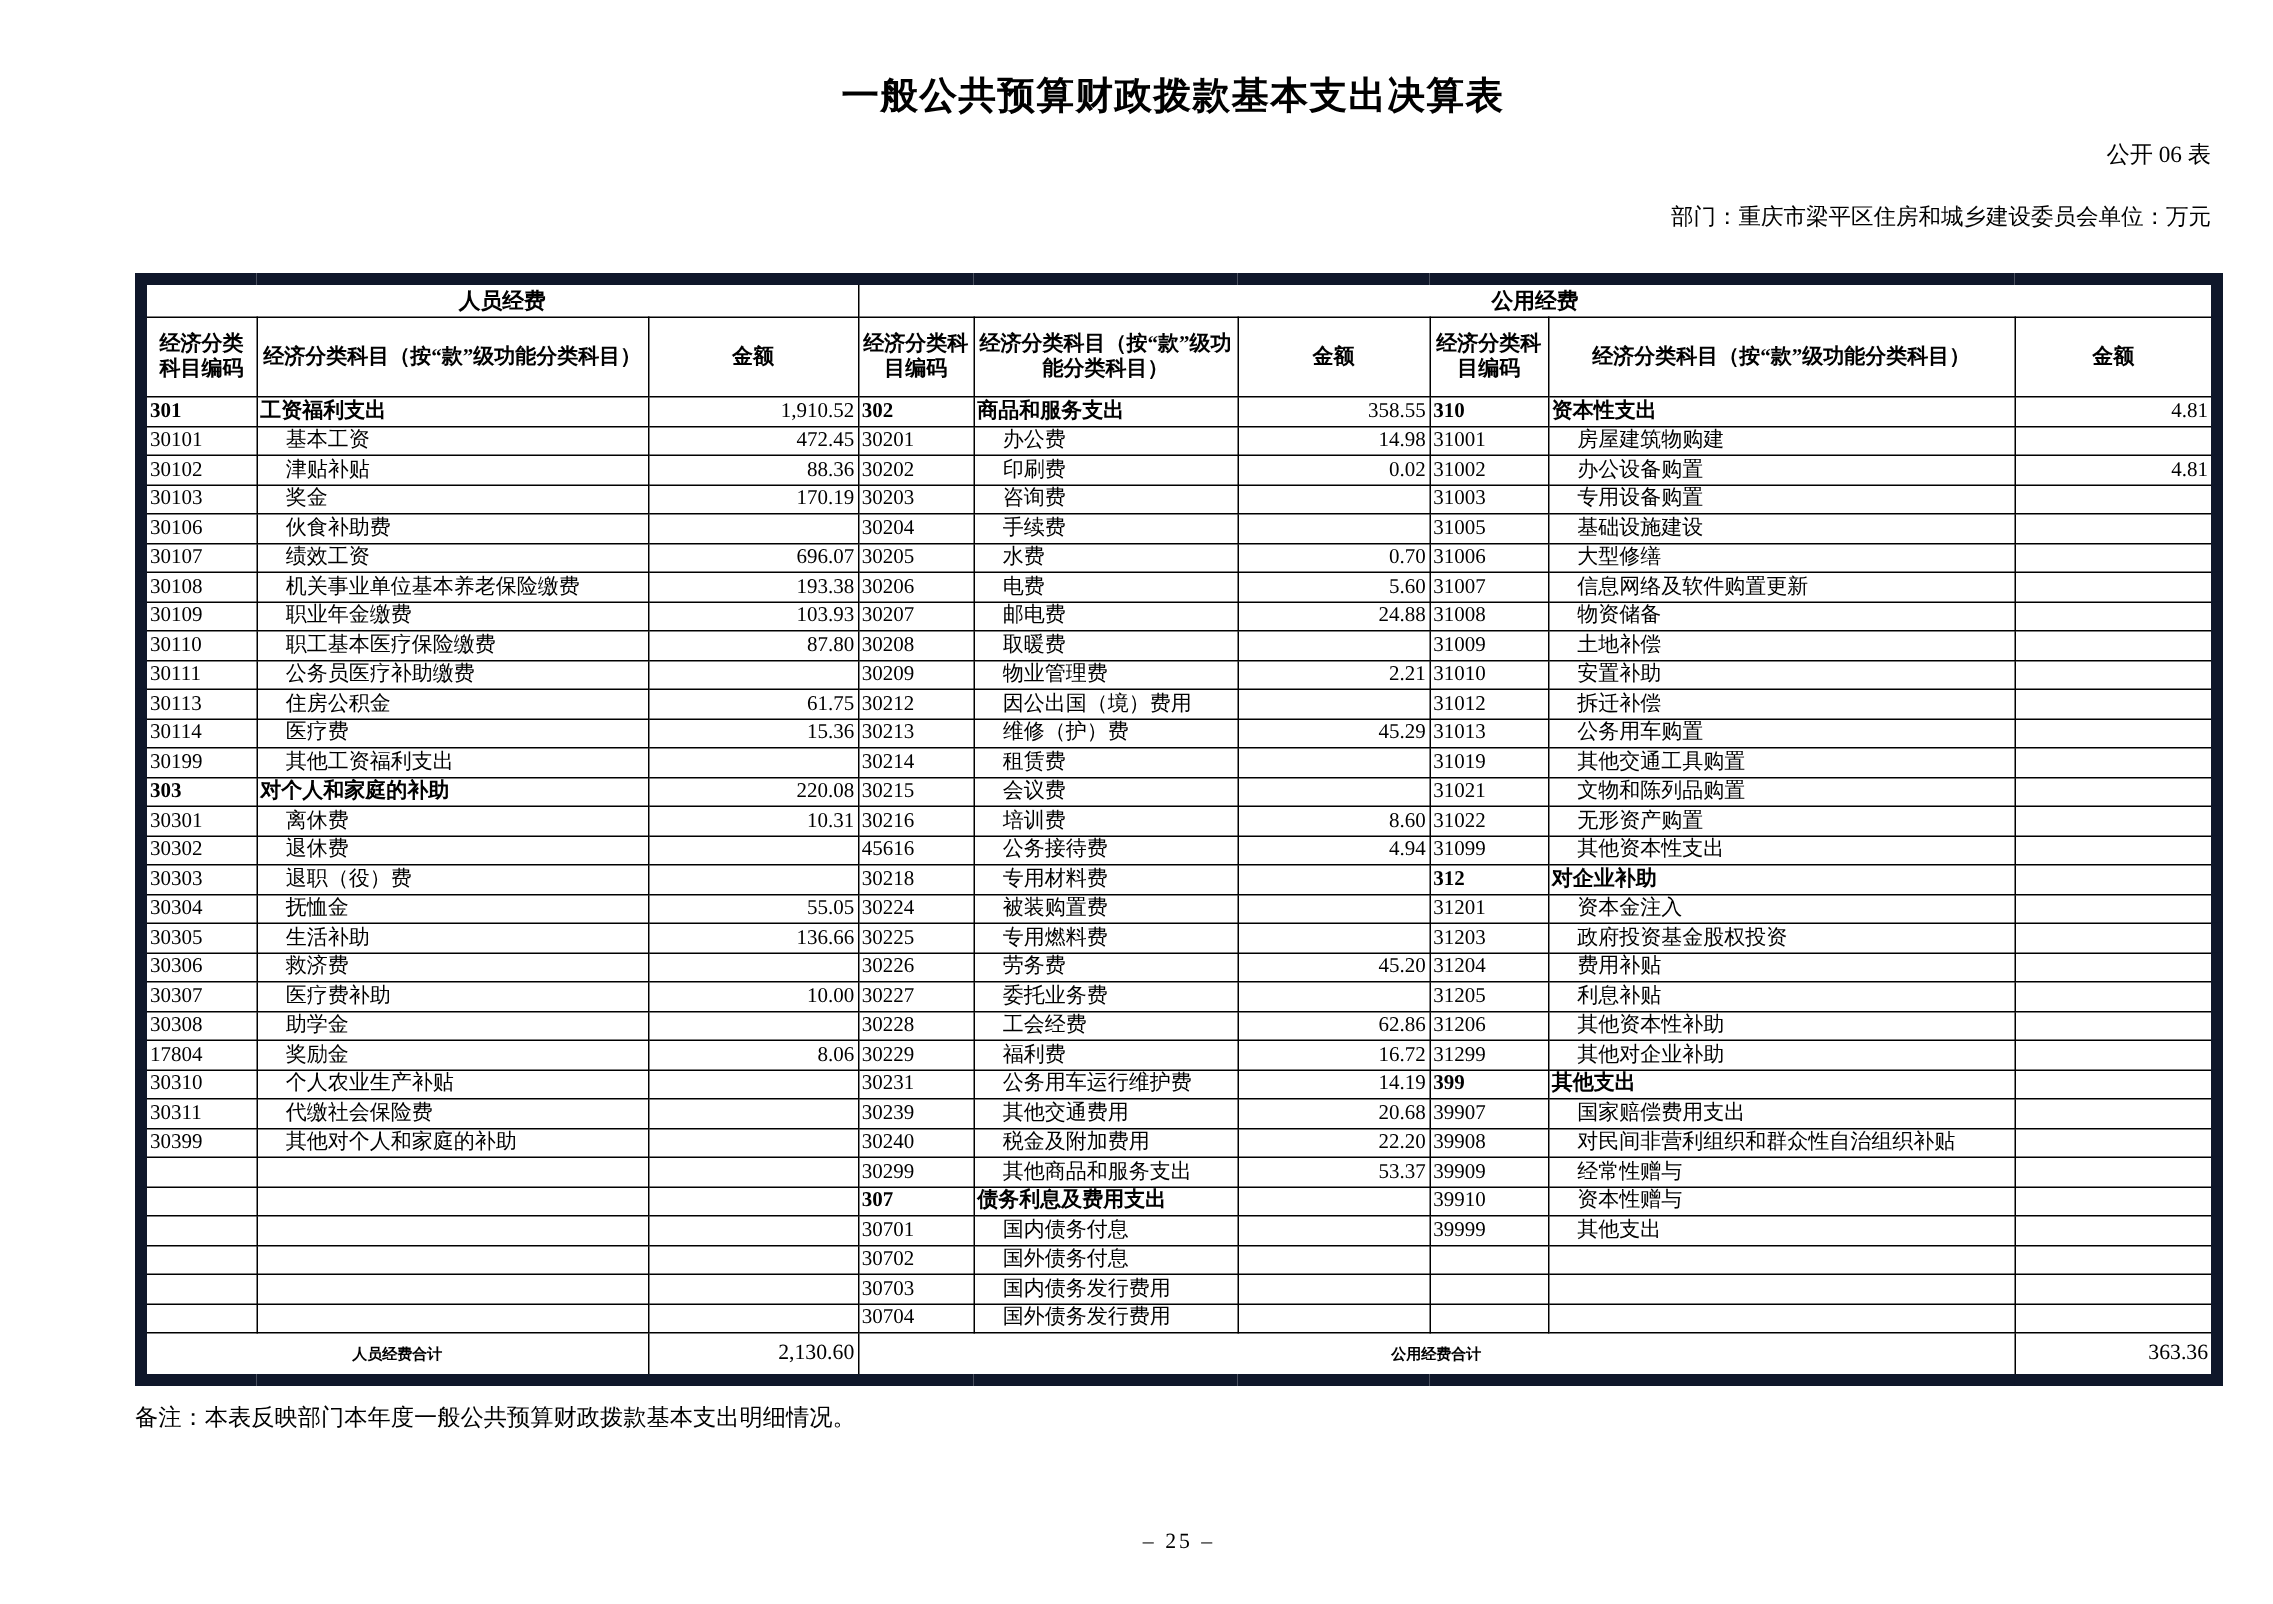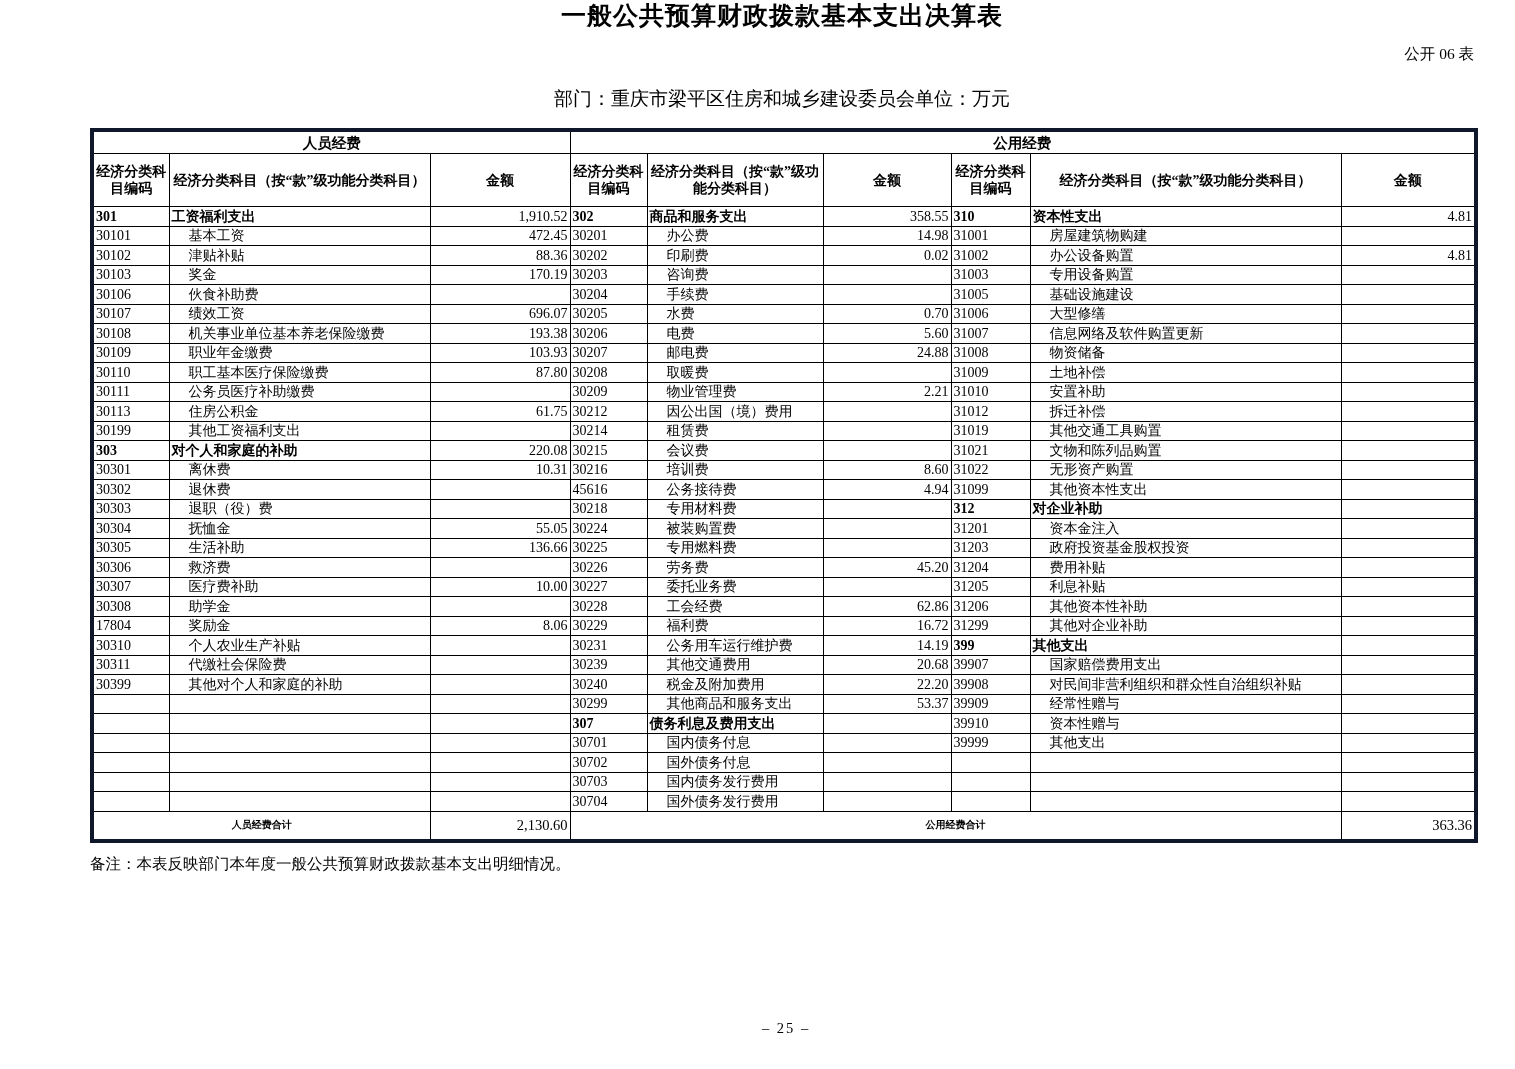--- a/index.html
+++ b/index.html
@@ -3,31 +3,31 @@
 <meta charset="utf-8">
 <style>
   html,body{margin:0;padding:0;background:#fff;}
   body{
     width:1515px;height:1069px;overflow:hidden;color:#000;
     font-family:"Liberation Serif","DejaVu Serif",serif;
     position:relative;
   }
   .content{width:1384px;margin:0 auto 0 90px;position:relative;}
   .title{
-    margin:0;text-align:center;
+    padding-top:49px;margin:0;text-align:center;
     font-size:25px;font-weight:bold;letter-spacing:1px;line-height:1.25;
   }
   .form-label{margin-top:13px;text-align:right;font-size:15.5px;}
   .meta-row{
-    margin-top:21px;margin-bottom:16px;
-    display:flex;justify-content:center;font-size:19px;
+    margin-top:21px;margin-bottom:28px;
+    display:flex;justify-content:flex-end;font-size:15px;
   }
   table.budget{
     table-layout:fixed;border-collapse:collapse;width:1384px;
-    border:4px solid #0f172a;
+    border:8px solid #0f172a;
   }
   table.budget th,table.budget td{
     border:1px solid #000;padding:0 2px;overflow:hidden;
   }
   thead th{font-weight:bold;text-align:center;font-size:14px;line-height:1.25;white-space:normal;padding:0 3px;}
   tr.group-row th{height:21px;font-size:14.5px;}
   tr.header-row th{height:52px;}
   tbody td{height:18.5px;font-size:14px;line-height:18px;white-space:nowrap;}
   td.code{text-align:left;padding-left:2px;}
   td.name{text-align:left;padding-left:2px;}
@@ -199,20 +199,31 @@
           <td class="name child">住房公积金</td>
           <td class="amt">61.75</td>
           <td class="code">30212</td>
           <td class="name child">因公出国（境）费用</td>
           <td class="amt"></td>
           <td class="code">31012</td>
           <td class="name child">拆迁补偿</td>
           <td class="amt"></td>
         </tr>
         <tr>
+          <td class="code">30114</td>
+          <td class="name child">医疗费</td>
+          <td class="amt">15.36</td>
+          <td class="code">30213</td>
+          <td class="name child">维修（护）费</td>
+          <td class="amt">45.29</td>
+          <td class="code">31013</td>
+          <td class="name child">公务用车购置</td>
+          <td class="amt"></td>
+        </tr>
+        <tr>
           <td class="code">30199</td>
           <td class="name child">其他工资福利支出</td>
           <td class="amt"></td>
           <td class="code">30214</td>
           <td class="name child">租赁费</td>
           <td class="amt"></td>
           <td class="code">31019</td>
           <td class="name child">其他交通工具购置</td>
           <td class="amt"></td>
         </tr>

